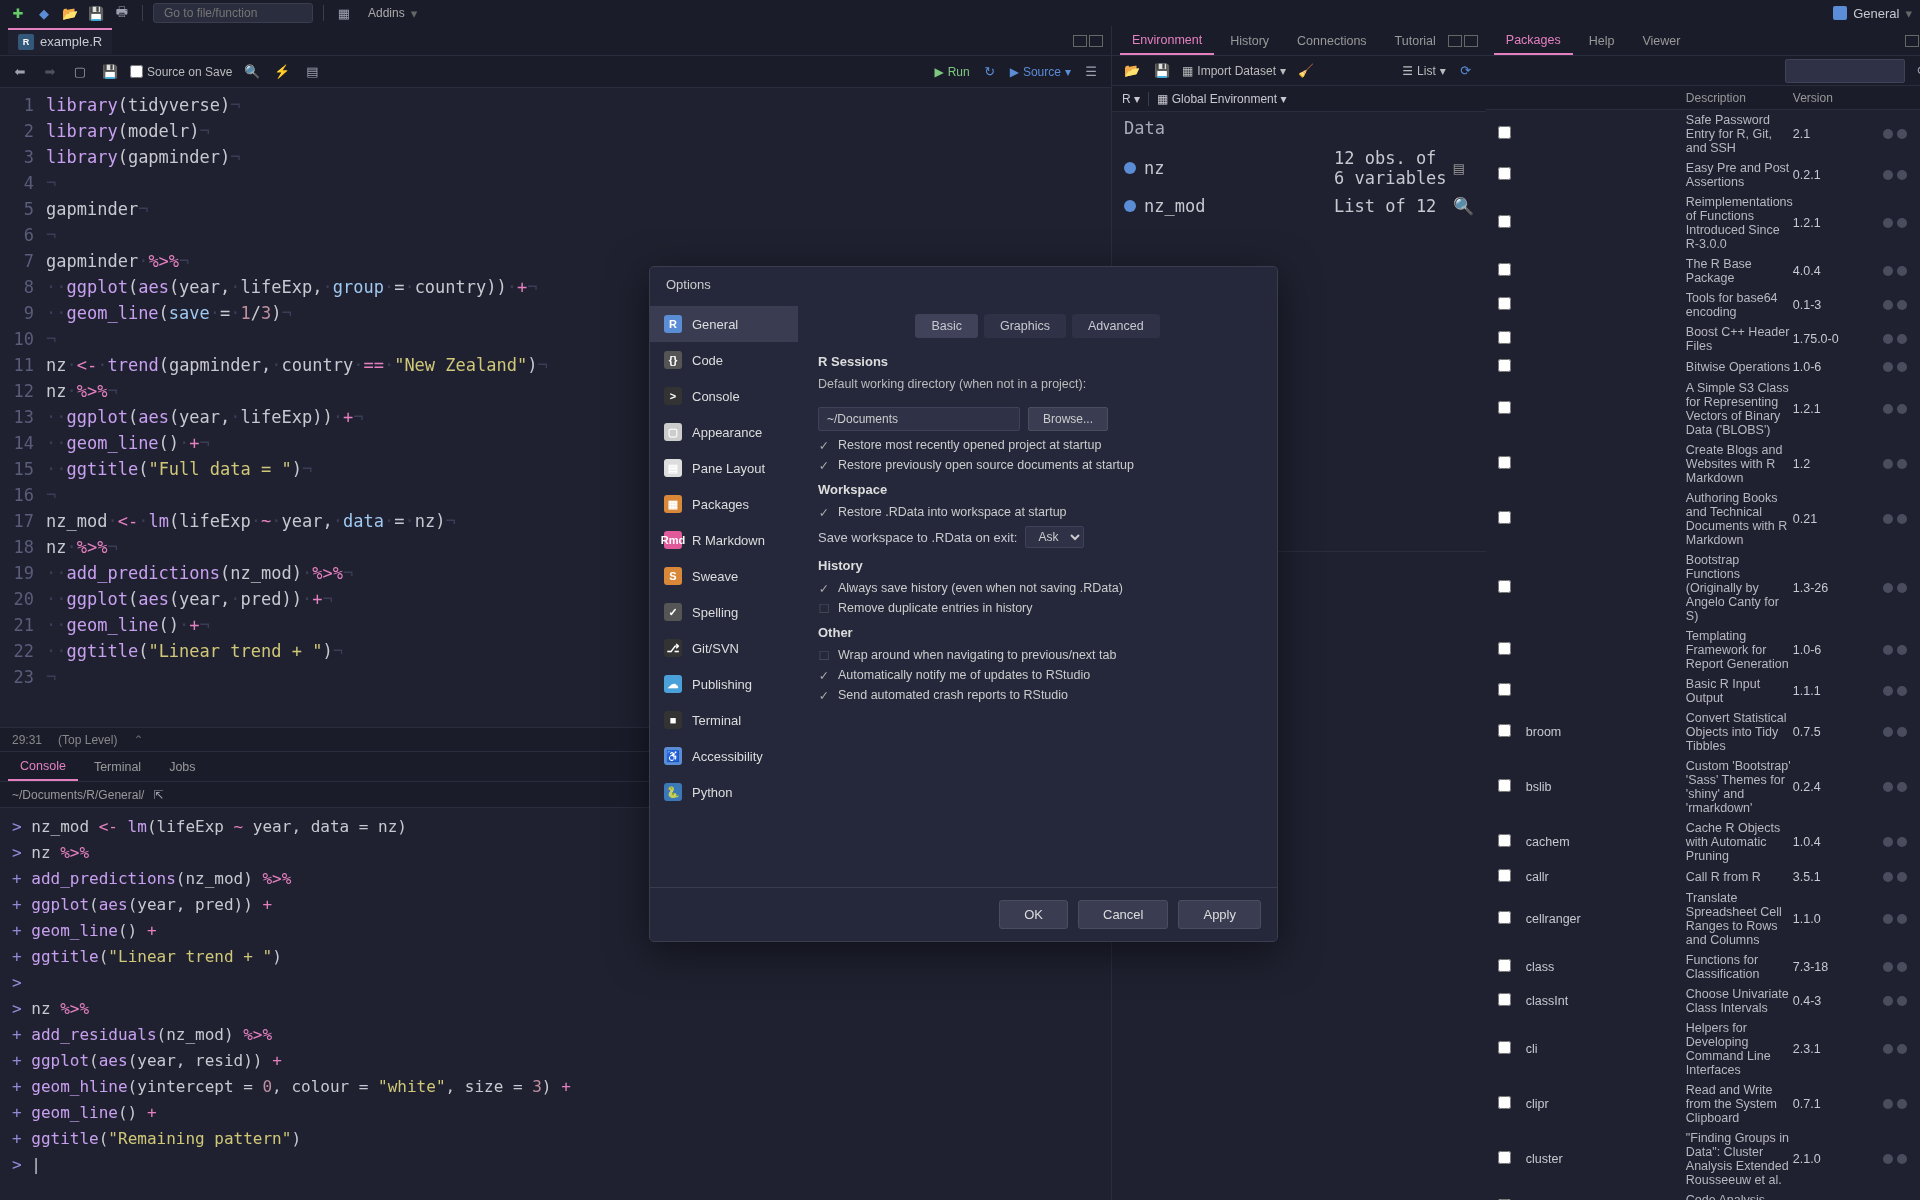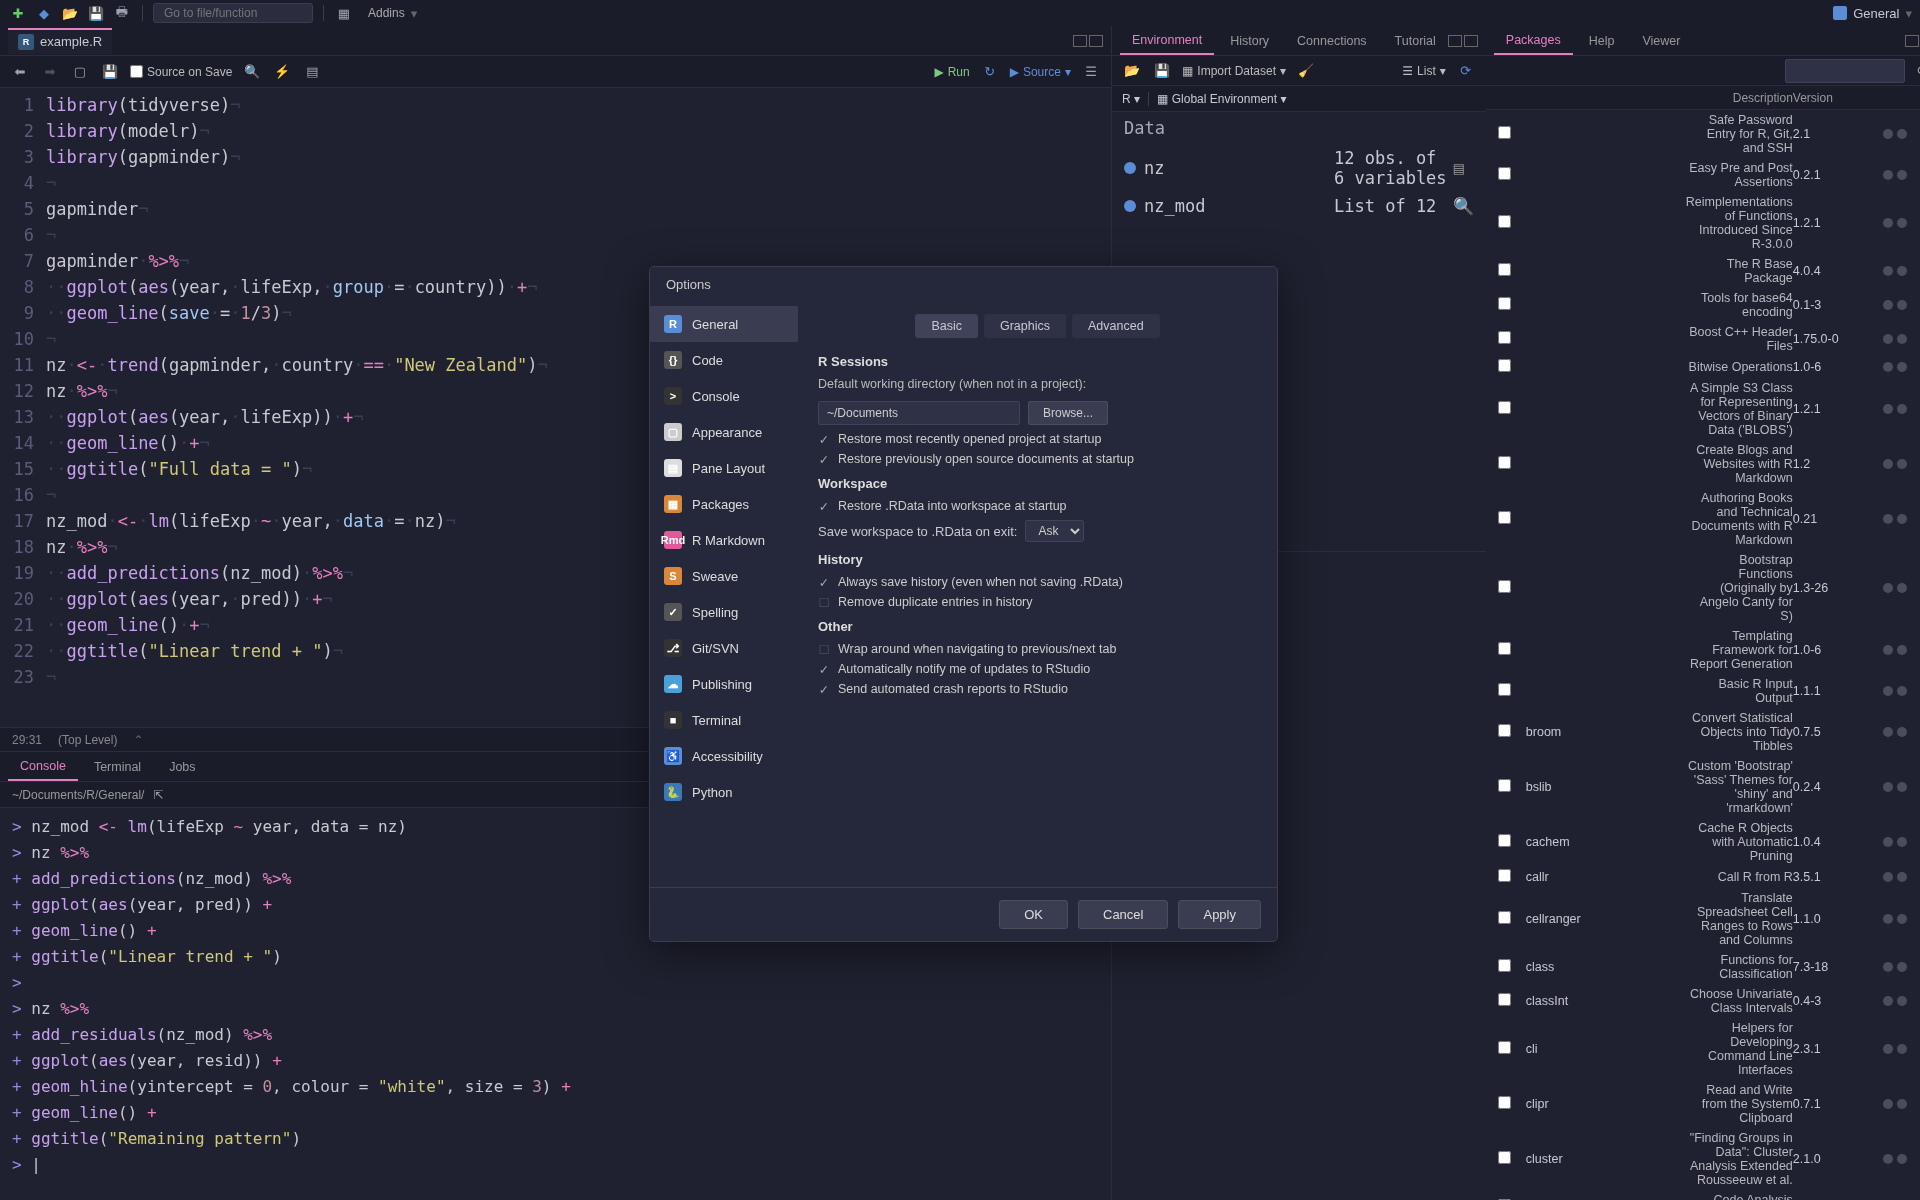--- a/index.html
+++ b/index.html
@@ -51,42 +51,42 @@
 .env-row { display: flex; align-items: center; padding: 4px 0; }
 .env-dot { width: 12px; height: 12px; background: #5a8dd6; border-radius: 50%; margin-right: 8px; }
 .env-name { width: 190px; color: #c8c8d0; }
 .env-val { flex: 1; color: #c8c8d0; }
 .env-act { width: 20px; color: #888; }
 .pkg-pane { flex: 1; display: flex; flex-direction: column; }
 .pkg-search { height: 30px; background: #1a1c2a; display: flex; align-items: center; padding: 0 10px; justify-content: flex-end; border-bottom: 1px solid #2a2d3e; }
 .pkg-head { height: 24px; background: #1a1c2a; display: flex; align-items: center; padding: 0 12px; font-size: 12px; color: #999; border-bottom: 1px solid #2a2d3e; }
 .pkg-chk { width: 28px; }
 .pkg-name { width: 160px; }
-.pkg-desc { flex: 1; text-align: right; }
+.pkg-desc { flex: 1; }
 .pkg-ver { width: 90px; }
 .pkg-acts { width: 48px; }
 .pkg-body { flex: 1; overflow: hidden; }
 .pkg-row { display: flex; align-items: center; padding: 3px 12px; font-size: 12.5px; color: #c8c8d0; }
 .pkg-row input[type=checkbox] { accent-color: #888; }
 .pkg-row .pkg-desc { color: #b8b8c0; }
 .dotpair { display: flex; gap: 4px; }
 .dot { width: 10px; height: 10px; border-radius: 50%; background: #4a4d5e; }
 .modal { position: absolute; top: 266px; left: 649px; width: 629px; height: 676px; background: #25283a; border: 1px solid #3a3d4e; border-radius: 5px; box-shadow: 0 10px 40px rgba(0,0,0,0.5); display: flex; flex-direction: column; }
 .modal-title { padding: 10px 16px; font-size: 13px; color: #ccc; }
 .modal-body { flex: 1; display: flex; }
 .modal-nav { width: 148px; background: #25283a; padding: 4px 0; }
 .nav-item { display: flex; align-items: center; gap: 10px; padding: 9px 14px; font-size: 13px; color: #ddd; cursor: pointer; }
 .nav-item.active { background: #3a3d52; }
 .nav-ico { width: 18px; height: 18px; border-radius: 3px; display: inline-flex; align-items: center; justify-content: center; font-size: 11px; font-weight: bold; }
 .modal-content { flex: 1; padding: 12px 20px; background: #25283a; }
 .sub-tabs { display: flex; gap: 6px; margin-bottom: 16px; justify-content: center; }
 .sub-tab { padding: 5px 16px; background: #2f3246; border-radius: 3px; font-size: 12.5px; cursor: pointer; }
 .sub-tab.active { background: #3f4258; }
 .sec-head { font-weight: 600; color: #ddd; margin: 10px 0 8px; font-size: 13px; }
-.opt-label { font-size: 12.5px; color: #bbb; margin-bottom: 10px; }
+.opt-label { font-size: 12.5px; color: #bbb; margin-bottom: 16px; }
 .opt-row { display: flex; align-items: center; gap: 8px; margin: 7px 0; }
 .opt-input { background: #2f3246; border: 1px solid #3f4258; padding: 4px 8px; color: #ccc; font-size: 12px; border-radius: 2px; width: 202px; }
 .opt-btn { background: #3a3d52; border: 1px solid #4a4d5e; padding: 4px 14px; color: #ccc; font-size: 12px; border-radius: 2px; cursor: pointer; }
 .opt-select { background: #2f3246; border: 1px solid #3f4258; padding: 2px 8px; color: #ccc; font-size: 12px; border-radius: 2px; }
 .chk-row { display: flex; align-items: center; gap: 8px; margin: 6px 0; font-size: 12.5px; color: #ccc; }
 .chk { width: 12px; height: 12px; display: inline-flex; align-items: center; justify-content: center; color: #aaa; }
 .modal-footer { padding: 12px 16px; display: flex; justify-content: flex-end; gap: 10px; border-top: 1px solid #3a3d4e; }
 .m-btn { padding: 6px 24px; background: #3a3d52; border: 1px solid #4a4d5e; color: #ddd; border-radius: 3px; cursor: pointer; font-size: 13px; }
 .mini-icons { display: flex; gap: 4px; align-items: center; }
 .pane-icons { display: flex; gap: 2px; }

